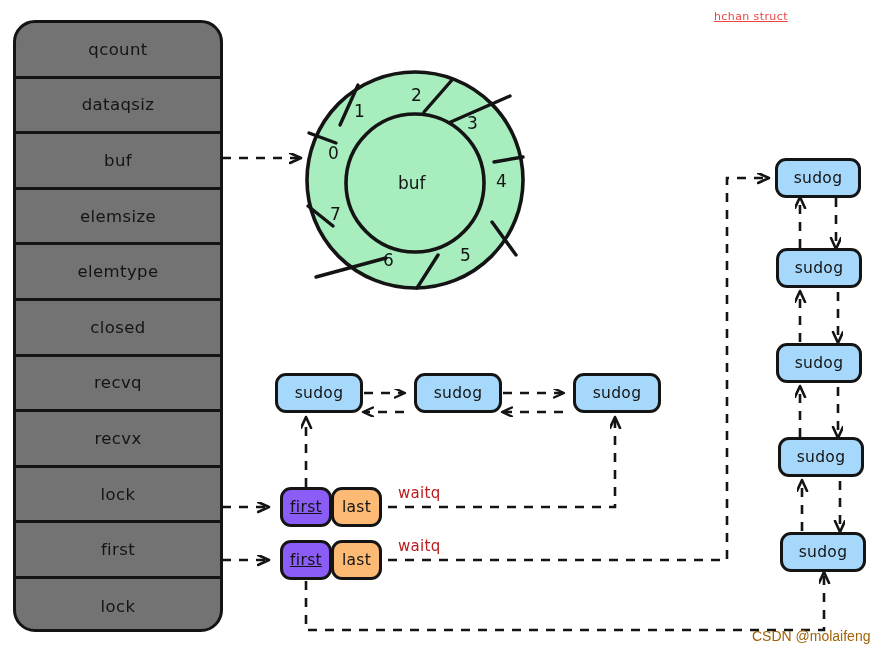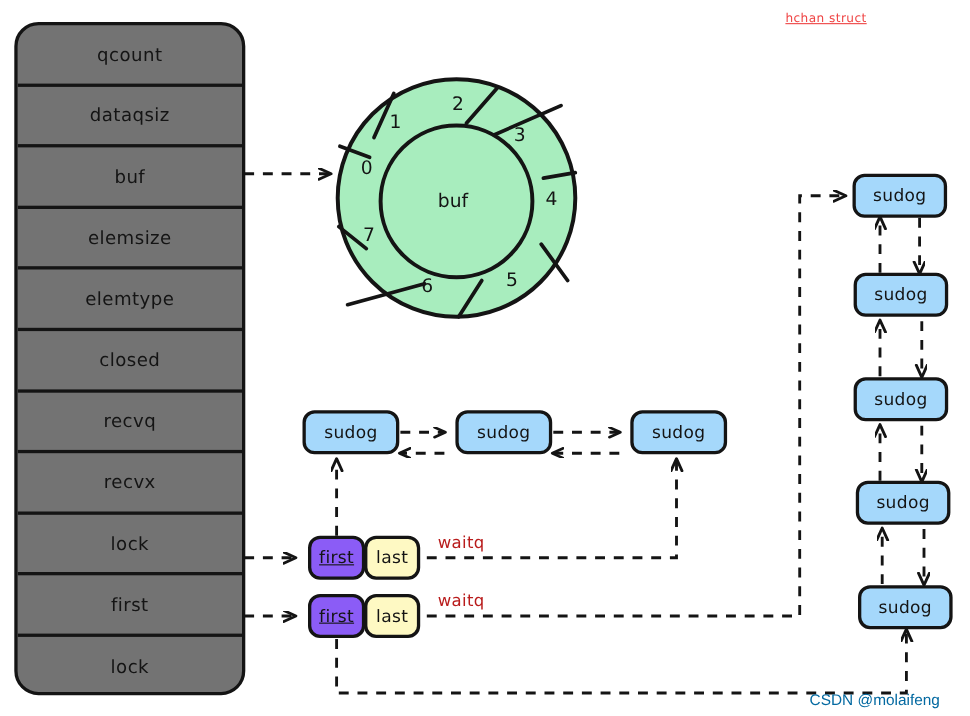--- a/index.html
+++ b/index.html
@@ -82,21 +82,21 @@
     height: 40px;
   }
   .first-box {
     background: #8b5cf6;
     width: 52px;
     height: 40px;
     border-radius: 11px;
     text-decoration: underline;
   }
   .last-box {
-    background: #fef9c3;
+    background: #fdba74;
     width: 51px;
     height: 40px;
     border-radius: 11px;
   }
 
   
   .seg-num {
     font-size: 17px;
     color: #141414;
   }
@@ -113,24 +113,24 @@
     letter-spacing: 0.4px;
     text-decoration: underline;
   }
   .waitq-label {
     font-size: 15px;
     color: #b91c1c;
     letter-spacing: 0.3px;
   }
   #watermark {
     position: absolute;
-    left: 736px;
+    left: 752px;
     top: 628px;
     font-size: 14px;
-    color: #0369a1;
+    color: #a16207;
     font-family: "Liberation Sans", sans-serif;
     white-space: nowrap;
   }
 </style>
 </head>
 <body>
 
 <svg id="canvas" viewBox="0 0 882 651">
   <defs>
     <marker id="arrowOpen" markerWidth="14" markerHeight="14" refX="11" refY="5" orient="auto" markerUnits="userSpaceOnUse">

